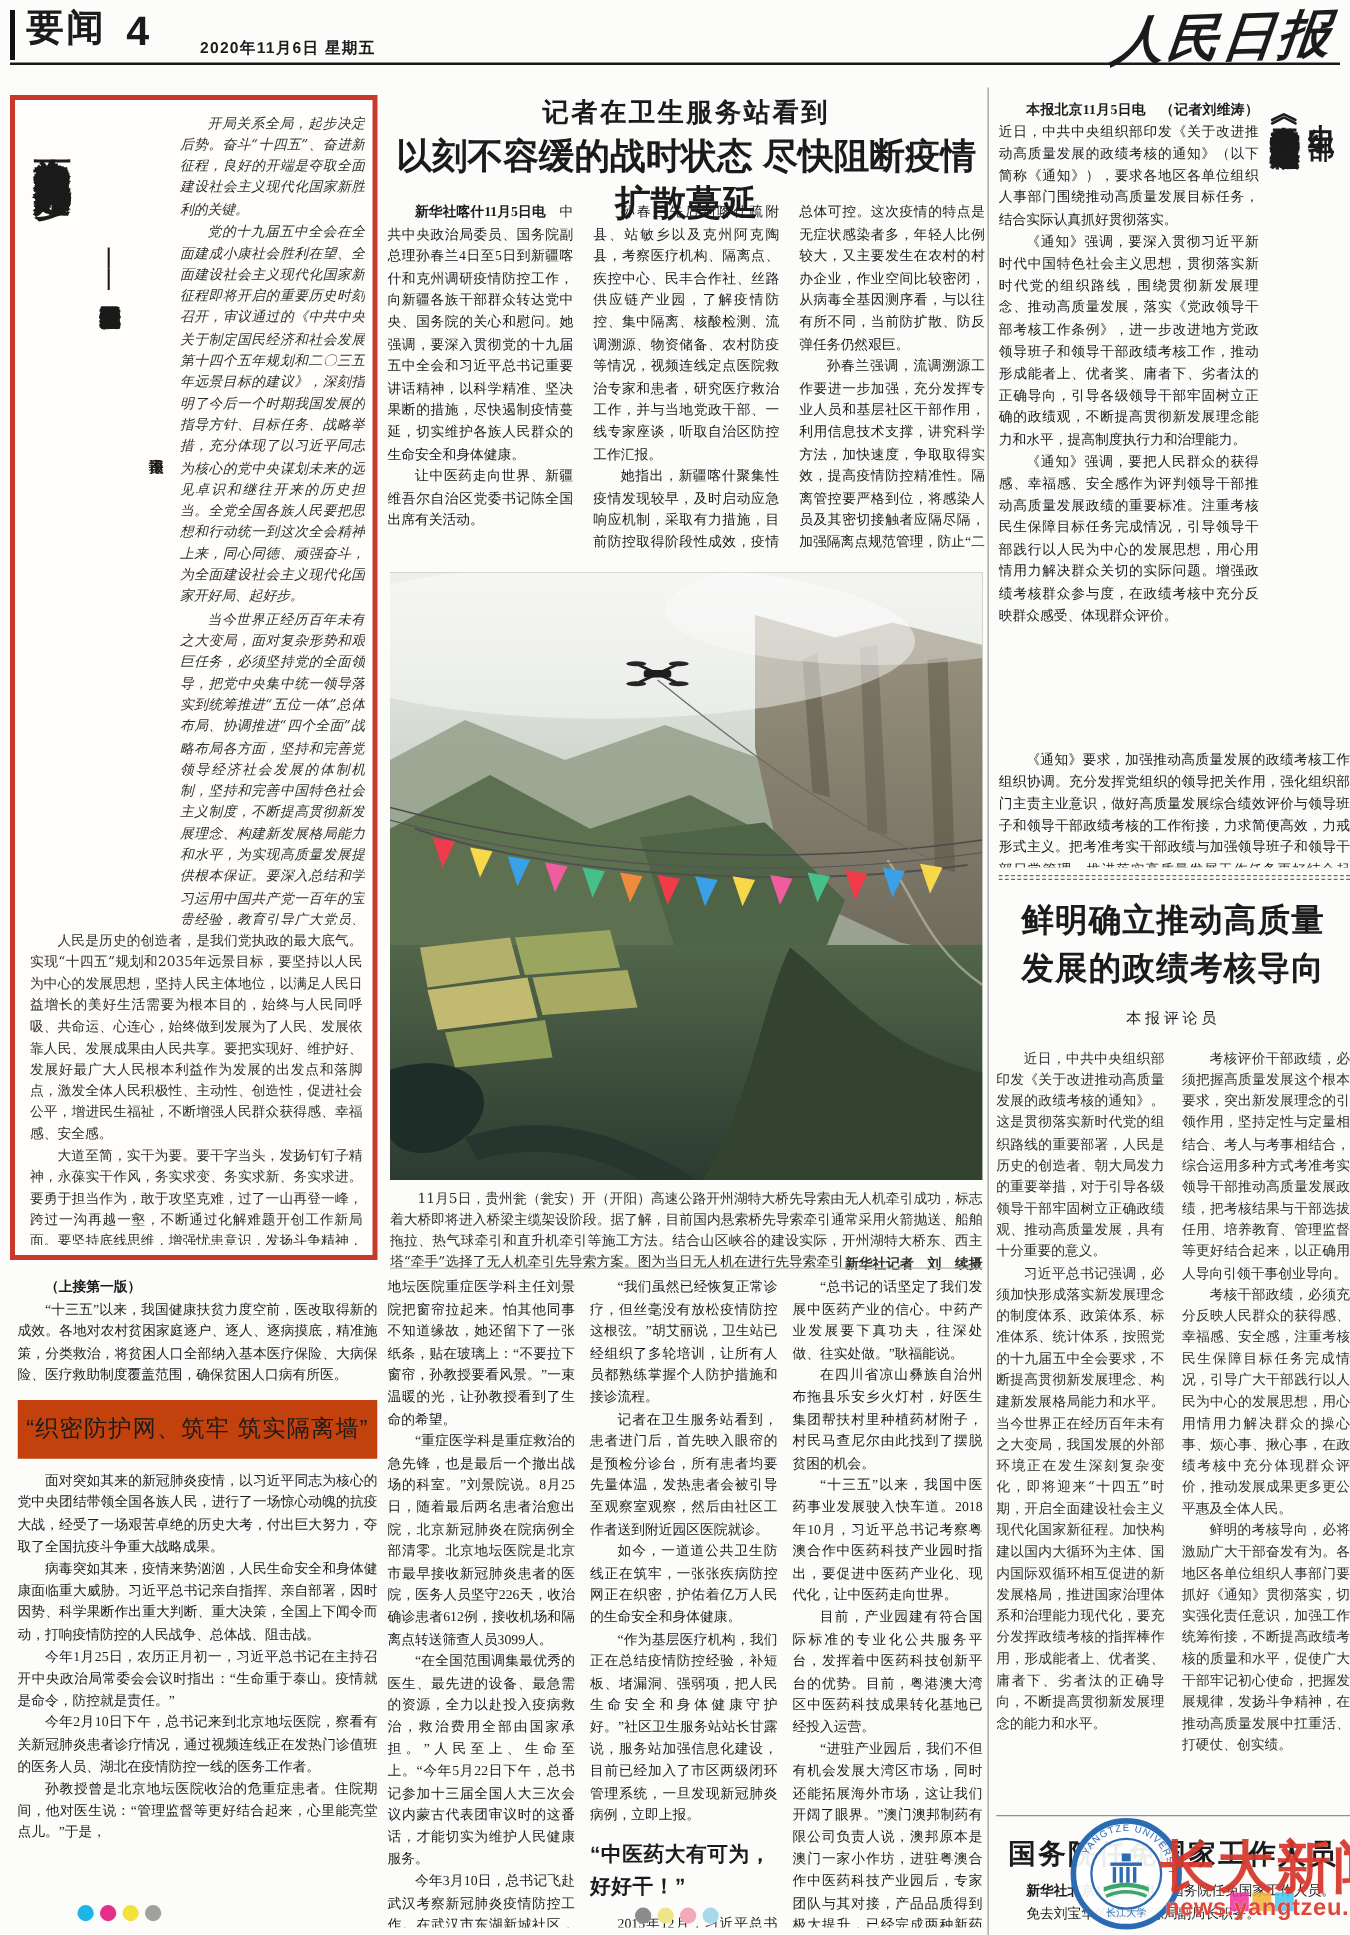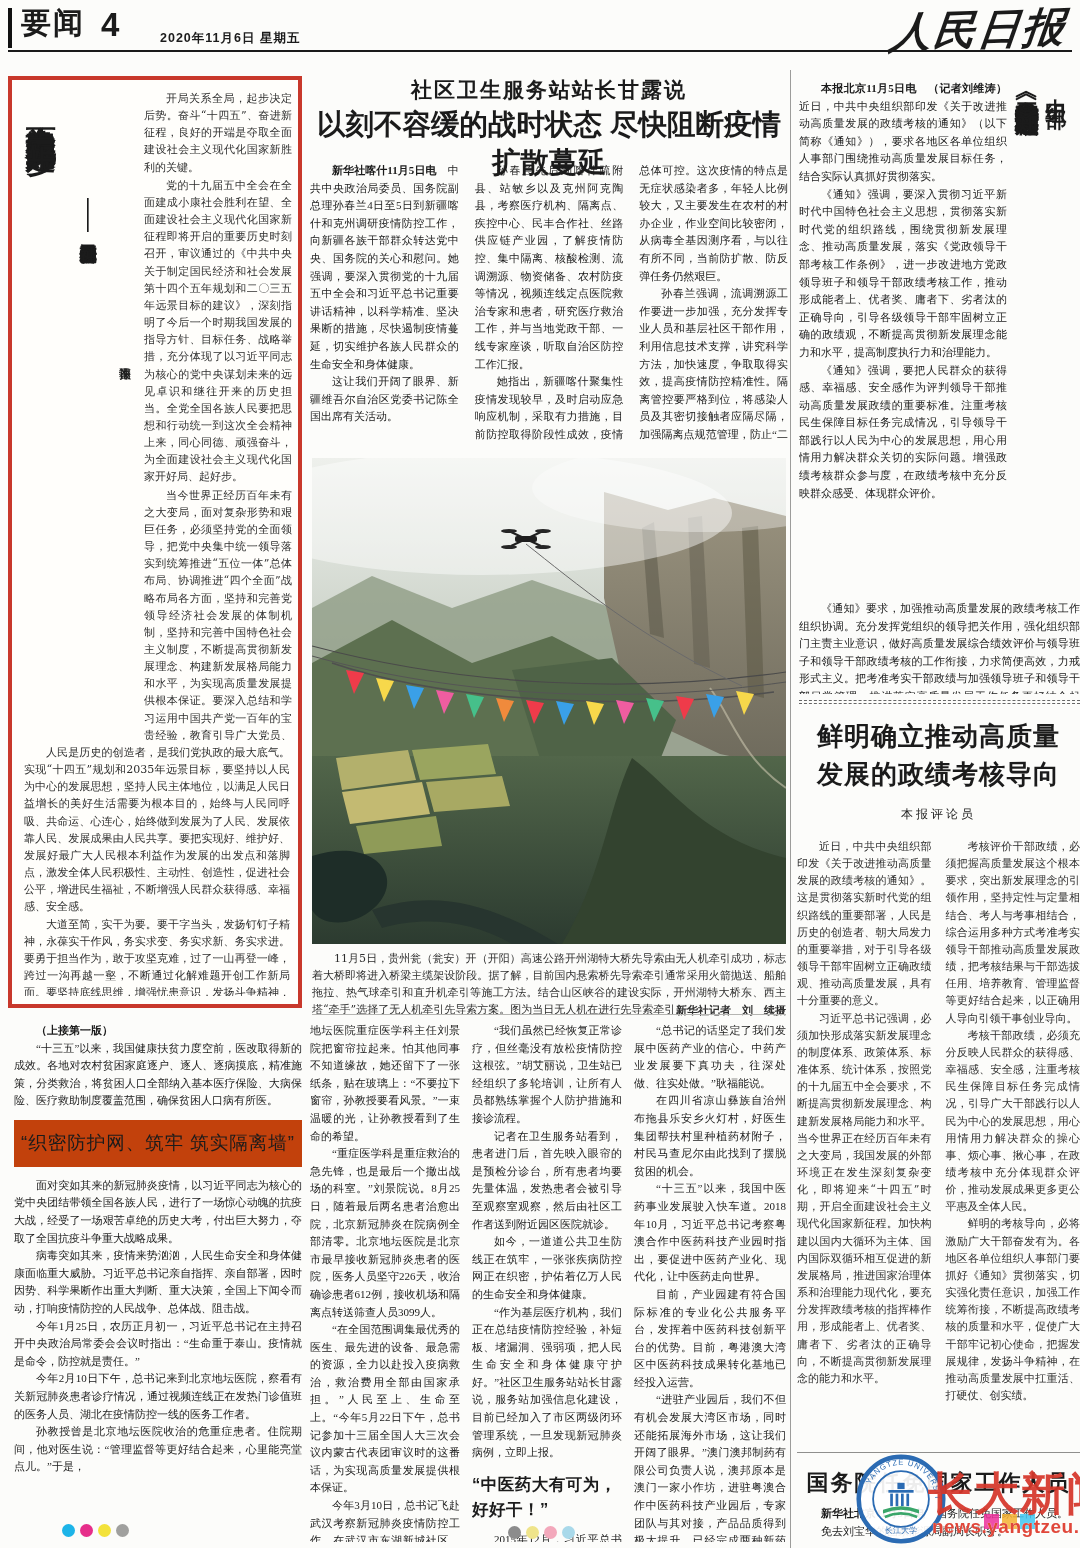--- a/index.html
+++ b/index.html
@@ -21,21 +21,21 @@
   .masthead{position:absolute;right:14px;top:2px;font-size:42px;font-weight:bold;font-style:italic;
             font-family:"DejaVu Serif",serif;transform:skewX(-8deg) rotate(-2deg);letter-spacing:2px;}
 
   
   .ed-box{position:absolute;left:8px;top:76px;width:294px;height:932px;border:4px solid #c8382b;background:#fffefb;box-sizing:border-box;}
   .ed-title{position:absolute;left:14px;top:22px;height:680px;writing-mode:vertical-rl;
             font-size:30px;font-weight:900;line-height:1.0;letter-spacing:1px;}
   .ed-sub{position:absolute;left:66px;top:118px;height:430px;writing-mode:vertical-rl;font-size:17px;font-weight:700;line-height:1.1;}
   .ed-byline{position:absolute;left:104px;top:278px;height:90px;writing-mode:vertical-rl;font-size:12px;}
   .ed-narrow{position:absolute;left:132px;top:10px;width:148px;height:650px;overflow:hidden;}
-  .ed-narrow p{margin:0 0 1px 0;}
+  .ed-narrow p{margin:0 0 1px 0;font-style:italic;}
   .ed-wide{position:absolute;left:12px;top:664px;width:266px;height:252px;overflow:hidden;}
 
   
   .xj-kicker{position:absolute;left:310px;top:76px;width:478px;text-align:center;font-size:21px;font-weight:600;letter-spacing:2px;}
   .xj-headline{position:absolute;left:306px;top:106px;width:486px;text-align:center;font-size:28.5px;font-weight:900;letter-spacing:0;}
   .xj-cols{position:absolute;left:310px;top:162px;width:478px;height:288px;overflow:hidden;column-count:3;column-gap:16px;}
   .xj-cols p{margin:0;}
 
   
   .photo{position:absolute;left:312px;top:458px;width:474px;height:486px;overflow:hidden;background:#9aa391;}
@@ -100,28 +100,28 @@
         <p class="para">开局关系全局，起步决定后势。奋斗“十四五”、奋进新征程，良好的开端是夺取全面建设社会主义现代化国家新胜利的关键。</p>
         <p class="para">党的十九届五中全会在全面建成小康社会胜利在望、全面建设社会主义现代化国家新征程即将开启的重要历史时刻召开，审议通过的《中共中央关于制定国民经济和社会发展第十四个五年规划和二〇三五年远景目标的建议》，深刻指明了今后一个时期我国发展的指导方针、目标任务、战略举措，充分体现了以习近平同志为核心的党中央谋划未来的远见卓识和继往开来的历史担当。全党全国各族人民要把思想和行动统一到这次全会精神上来，同心同德、顽强奋斗，为全面建设社会主义现代化国家开好局、起好步。</p>
         <p class="para">当今世界正经历百年未有之大变局，面对复杂形势和艰巨任务，必须坚持党的全面领导，把党中央集中统一领导落实到统筹推进“五位一体”总体布局、协调推进“四个全面”战略布局各方面，坚持和完善党领导经济社会发展的体制机制，坚持和完善中国特色社会主义制度，不断提高贯彻新发展理念、构建新发展格局能力和水平，为实现高质量发展提供根本保证。要深入总结和学习运用中国共产党一百年的宝贵经验，教育引导广大党员、干部坚持共产主义远大理想和中国特色社会主义共同理想，不忘初心、牢记使命，为党和人民事业不懈奋斗。要全面贯彻新时代党的组织路线，加强干部队伍建设，落实好干部标准，提高各级领导班子和干部适应新时代新要求抓改革、促发展、保稳定水平和专业化能力，加强对敢担当善作为干部的激励保护，以正确用人导向引领干事创业导向，让那些想干事、能干事、干成事的干部有更好用武之地。</p>
       </div>
     <div class="ed-wide kai kaitxt">
         <p class="para">人民是历史的创造者，是我们党执政的最大底气。实现“十四五”规划和2035年远景目标，要坚持以人民为中心的发展思想，坚持人民主体地位，以满足人民日益增长的美好生活需要为根本目的，始终与人民同呼吸、共命运、心连心，始终做到发展为了人民、发展依靠人民、发展成果由人民共享。要把实现好、维护好、发展好最广大人民根本利益作为发展的出发点和落脚点，激发全体人民积极性、主动性、创造性，促进社会公平，增进民生福祉，不断增强人民群众获得感、幸福感、安全感。</p>
         <p class="para">大道至简，实干为要。要干字当头，发扬钉钉子精神，永葆实干作风，务实求变、务实求新、务实求进。要勇于担当作为，敢于攻坚克难，过了一山再登一峰，跨过一沟再越一壑，不断通过化解难题开创工作新局面。要坚持底线思维，增强忧患意识，发扬斗争精神，增强斗争本领，既要敢于斗争，又要善于斗争。要用好统一战线这个重要法宝，充分调动一切积极因素，广泛团结一切可以团结的力量，形成推动发展的强大合力。</p>
       </div>
   </div>
 
-  <div class="xj-kicker hei">社区卫生服务站站长甘露说</div>
+  <div class="xj-kicker hei">记者在卫生服务站看到</div>
   <div class="xj-headline hei">以刻不容缓的战时状态 尽快阻断疫情扩散蔓延</div>
   <div class="xj-cols bodytxt">
     <p class="para" style="text-indent:2em;">
       <b>新华社喀什11月5日电</b><span>　中共中央政治局委员、国务院副总理孙春兰4日至5日到新疆喀什和克州调研疫情防控工作，向新疆各族干部群众转达党中央、国务院的关心和慰问。她强调，要深入贯彻党的十九届五中全会和习近平总书记重要讲话精神，以科学精准、坚决果断的措施，尽快遏制疫情蔓延，切实维护各族人民群众的生命安全和身体健康。</span>
     </p>
     <div>
-        <p class="para">这让我们开阔了眼界、新疆维吾尔自治区党委书记陈全国出席有关活动。</p>
+        <p class="para">让中医药走向世界、新疆维吾尔自治区党委书记陈全国出席有关活动。</p>
         <p class="para">孙春兰先后到喀什疏附县、站敏乡以及克州阿克陶县，考察医疗机构、隔离点、疾控中心、民丰合作社、丝路供应链产业园，了解疫情防控、集中隔离、核酸检测、流调溯源、物资储备、农村防疫等情况，视频连线定点医院救治专家和患者，研究医疗救治工作，并与当地党政干部、一线专家座谈，听取自治区防控工作汇报。</p>
         <p class="para">她指出，新疆喀什聚集性疫情发现较早，及时启动应急响应机制，采取有力措施，目前防控取得阶段性成效，疫情总体可控。这次疫情的特点是无症状感染者多，年轻人比例较大，又主要发生在农村的村办企业，作业空间比较密闭，从病毒全基因测序看，与以往有所不同，当前防扩散、防反弹任务仍然艰巨。</p>
         <p class="para">孙春兰强调，流调溯源工作要进一步加强，充分发挥专业人员和基层社区干部作用，利用信息技术支撑，讲究科学方法，加快速度，争取取得实效，提高疫情防控精准性。隔离管控要严格到位，将感染人员及其密切接触者应隔尽隔，加强隔离点规范管理，防止“二次感染”，同时做好生活服务保障。核酸检测要提高质量，完善检测方案，扩大检测覆盖范围，优化检测流程和操作规范，加强专业指导和人员培训，严格质控管理。</p>
       </div>
   </div>
 
   <div class="photo">
     <svg width="474" height="486" viewBox="0 0 474 486" xmlns="http://www.w3.org/2000/svg">
       <defs>
         <linearGradient id="sky" x1="0" y1="0" x2="0" y2="1">
@@ -205,21 +205,21 @@
         <p class="para">病毒突如其来，疫情来势汹汹，人民生命安全和身体健康面临重大威胁。习近平总书记亲自指挥、亲自部署，因时因势、科学果断作出重大判断、重大决策，全国上下闻令而动，打响疫情防控的人民战争、总体战、阻击战。</p>
         <p class="para">今年1月25日，农历正月初一，习近平总书记在主持召开中央政治局常委会会议时指出：“生命重于泰山。疫情就是命令，防控就是责任。”</p>
         <p class="para">今年2月10日下午，总书记来到北京地坛医院，察看有关新冠肺炎患者诊疗情况，通过视频连线正在发热门诊值班的医务人员、湖北在疫情防控一线的医务工作者。</p>
         <p class="para">孙教授曾是北京地坛医院收治的危重症患者。住院期间，他对医生说：“管理监督等更好结合起来，心里能亮堂点儿。”于是，</p>
       </div>
   </div>
 
   <div class="mid-col mcol1 bodytxt noindent-first">
       <p class="para">地坛医院重症医学科主任刘景院把窗帘拉起来。怕其他同事不知道缘故，她还留下了一张纸条，贴在玻璃上：“不要拉下窗帘，孙教授要看风景。”一束温暖的光，让孙教授看到了生命的希望。</p>
       <p class="para">“重症医学科是重症救治的急先锋，也是最后一个撤出战场的科室。”刘景院说。8月25日，随着最后两名患者治愈出院，北京新冠肺炎在院病例全部清零。北京地坛医院是北京市最早接收新冠肺炎患者的医院，医务人员坚守226天，收治确诊患者612例，接收机场和隔离点转送筛查人员3099人。</p>
-      <p class="para">“在全国范围调集最优秀的医生、最先进的设备、最急需的资源，全力以赴投入疫病救治，救治费用全部由国家承担。”人民至上、生命至上。“今年5月22日下午，总书记参加十三届全国人大三次会议内蒙古代表团审议时的这番话，为实现高质量发展提供根本保证。</p>
+      <p class="para">“在全国范围调集最优秀的医生、最先进的设备、最急需的资源，全力以赴投入疫病救治，救治费用全部由国家承担。”人民至上、生命至上。“今年5月22日下午，总书记参加十三届全国人大三次会议内蒙古代表团审议时的这番话，才能切实为维护人民健康服务。</p>
       <p class="para">今年3月10日，总书记飞赴武汉考察新冠肺炎疫情防控工作。在武汉市东湖新城社区，总书记察看了社区卫生防疫等情况，同社区工作者、基层民警、卫生服务站医生、下沉干部、志愿者等亲切交流。</p>
     </div>
   <div class="mid-col mcol2 bodytxt">
     <div>
         <p class="para">“我们虽然已经恢复正常诊疗，但丝毫没有放松疫情防控这根弦。”胡艾丽说，卫生站已经组织了多轮培训，让所有人员都熟练掌握个人防护措施和接诊流程。</p>
         <p class="para">记者在卫生服务站看到，患者进门后，首先映入眼帘的是预检分诊台，所有患者均要先量体温，发热患者会被引导至观察室观察，然后由社区工作者送到附近园区医院就诊。</p>
         <p class="para">如今，一道道公共卫生防线正在筑牢，一张张疾病防控网正在织密，护佑着亿万人民的生命安全和身体健康。</p>
         <p class="para">“作为基层医疗机构，我们正在总结疫情防控经验，补短板、堵漏洞、强弱项，把人民生命安全和身体健康守护好。”社区卫生服务站站长甘露说，服务站加强信息化建设，目前已经加入了市区两级闭环管理系统，一旦发现新冠肺炎病例，立即上报。</p>
       </div>
     <div class="inline-headline2 hei">“中医药大有可为，好好干！”</div>

